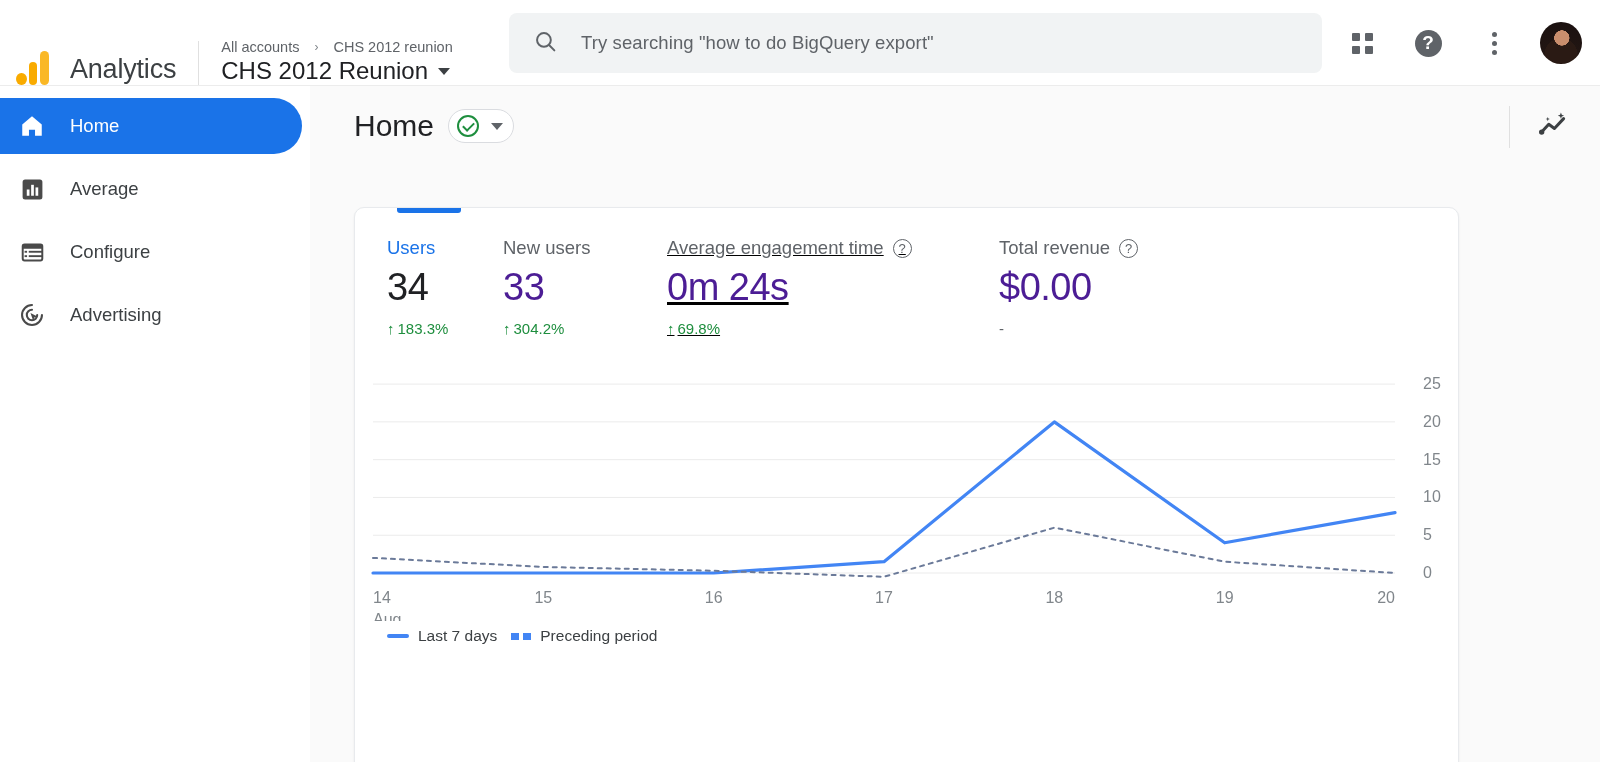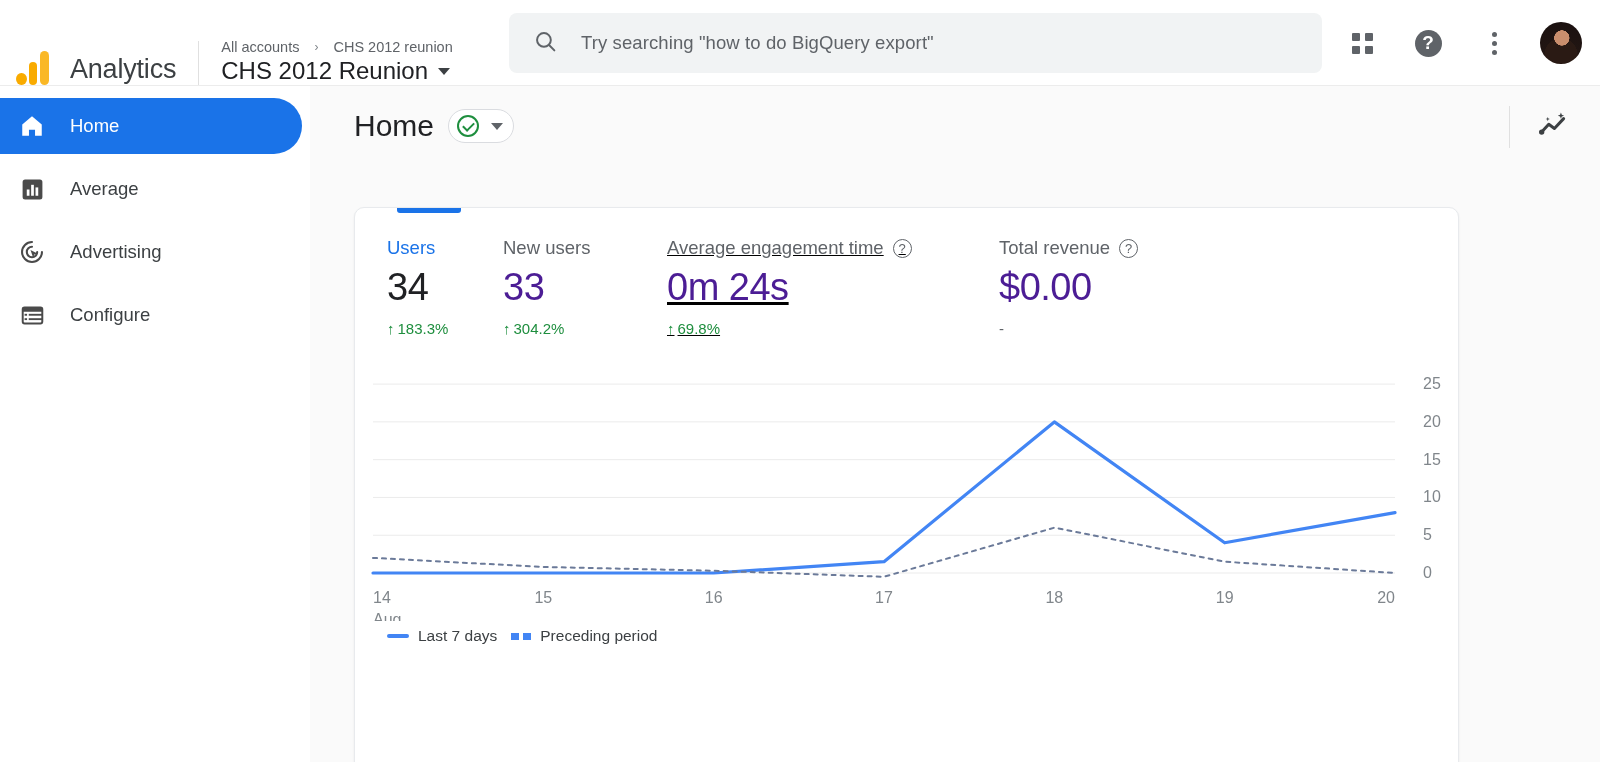--- a/index.html
+++ b/index.html
@@ -201,41 +201,41 @@
             <rect x="10.7" y="7.5" width="2.6" height="10.5" fill="#fff"></rect>
             <rect x="14.9" y="10" width="2.6" height="8" fill="#fff"></rect>
           </svg>
       </span>
       <span>Average</span>
     </div>
 
 
     <div class="nav-item">
       <span class="nav-ic">
-        <svg width="26" height="26" viewBox="0 0 24 24">
-            <path d="M12 2.8a9.2 9.2 0 1 0 9.2 9.2" fill="none" stroke="#4a4a4a" stroke-width="1.9" stroke-linecap="round"></path>
-            <path d="M12 7.2a4.8 4.8 0 1 0 4.8 4.8" fill="none" stroke="#4a4a4a" stroke-width="1.9" stroke-linecap="round"></path>
-            <path d="M10.6 10.2 17 13.3l-2.9 1 -1 2.9z" fill="#4a4a4a"></path>
-          </svg>
-      </span>
-      <span>Advertising</span>
-    </div>
-
-    <div class="nav-item">
-      <span class="nav-ic">
         <svg width="25" height="25" viewBox="0 0 24 24">
             <rect x="2.6" y="4.4" width="18.8" height="15.2" rx="1.8" fill="none" stroke="#4a4a4a" stroke-width="1.9"></rect>
             <rect x="2.6" y="4.4" width="18.8" height="4" fill="#4a4a4a"></rect>
             <rect x="8.4" y="10.4" width="13" height="1.8" fill="#4a4a4a"></rect>
             <rect x="8.4" y="14.6" width="13" height="1.8" fill="#4a4a4a"></rect>
             <rect x="4.4" y="10.4" width="2.4" height="1.8" fill="#4a4a4a"></rect>
             <rect x="4.4" y="14.6" width="2.4" height="1.8" fill="#4a4a4a"></rect>
           </svg>
       </span>
       <span>Configure</span>
+    </div>
+
+    <div class="nav-item">
+      <span class="nav-ic">
+        <svg width="26" height="26" viewBox="0 0 24 24">
+            <path d="M12 2.8a9.2 9.2 0 1 0 9.2 9.2" fill="none" stroke="#4a4a4a" stroke-width="1.9" stroke-linecap="round"></path>
+            <path d="M12 7.2a4.8 4.8 0 1 0 4.8 4.8" fill="none" stroke="#4a4a4a" stroke-width="1.9" stroke-linecap="round"></path>
+            <path d="M10.6 10.2 17 13.3l-2.9 1 -1 2.9z" fill="#4a4a4a"></path>
+          </svg>
+      </span>
+      <span>Advertising</span>
     </div>
   </div>
 
   <div class="content">
 
     <div class="page-head">
       <span class="page-title">Home</span>
       <span class="status-chip">
         <span class="chk"></span>
         <span class="chip-caret"></span>

